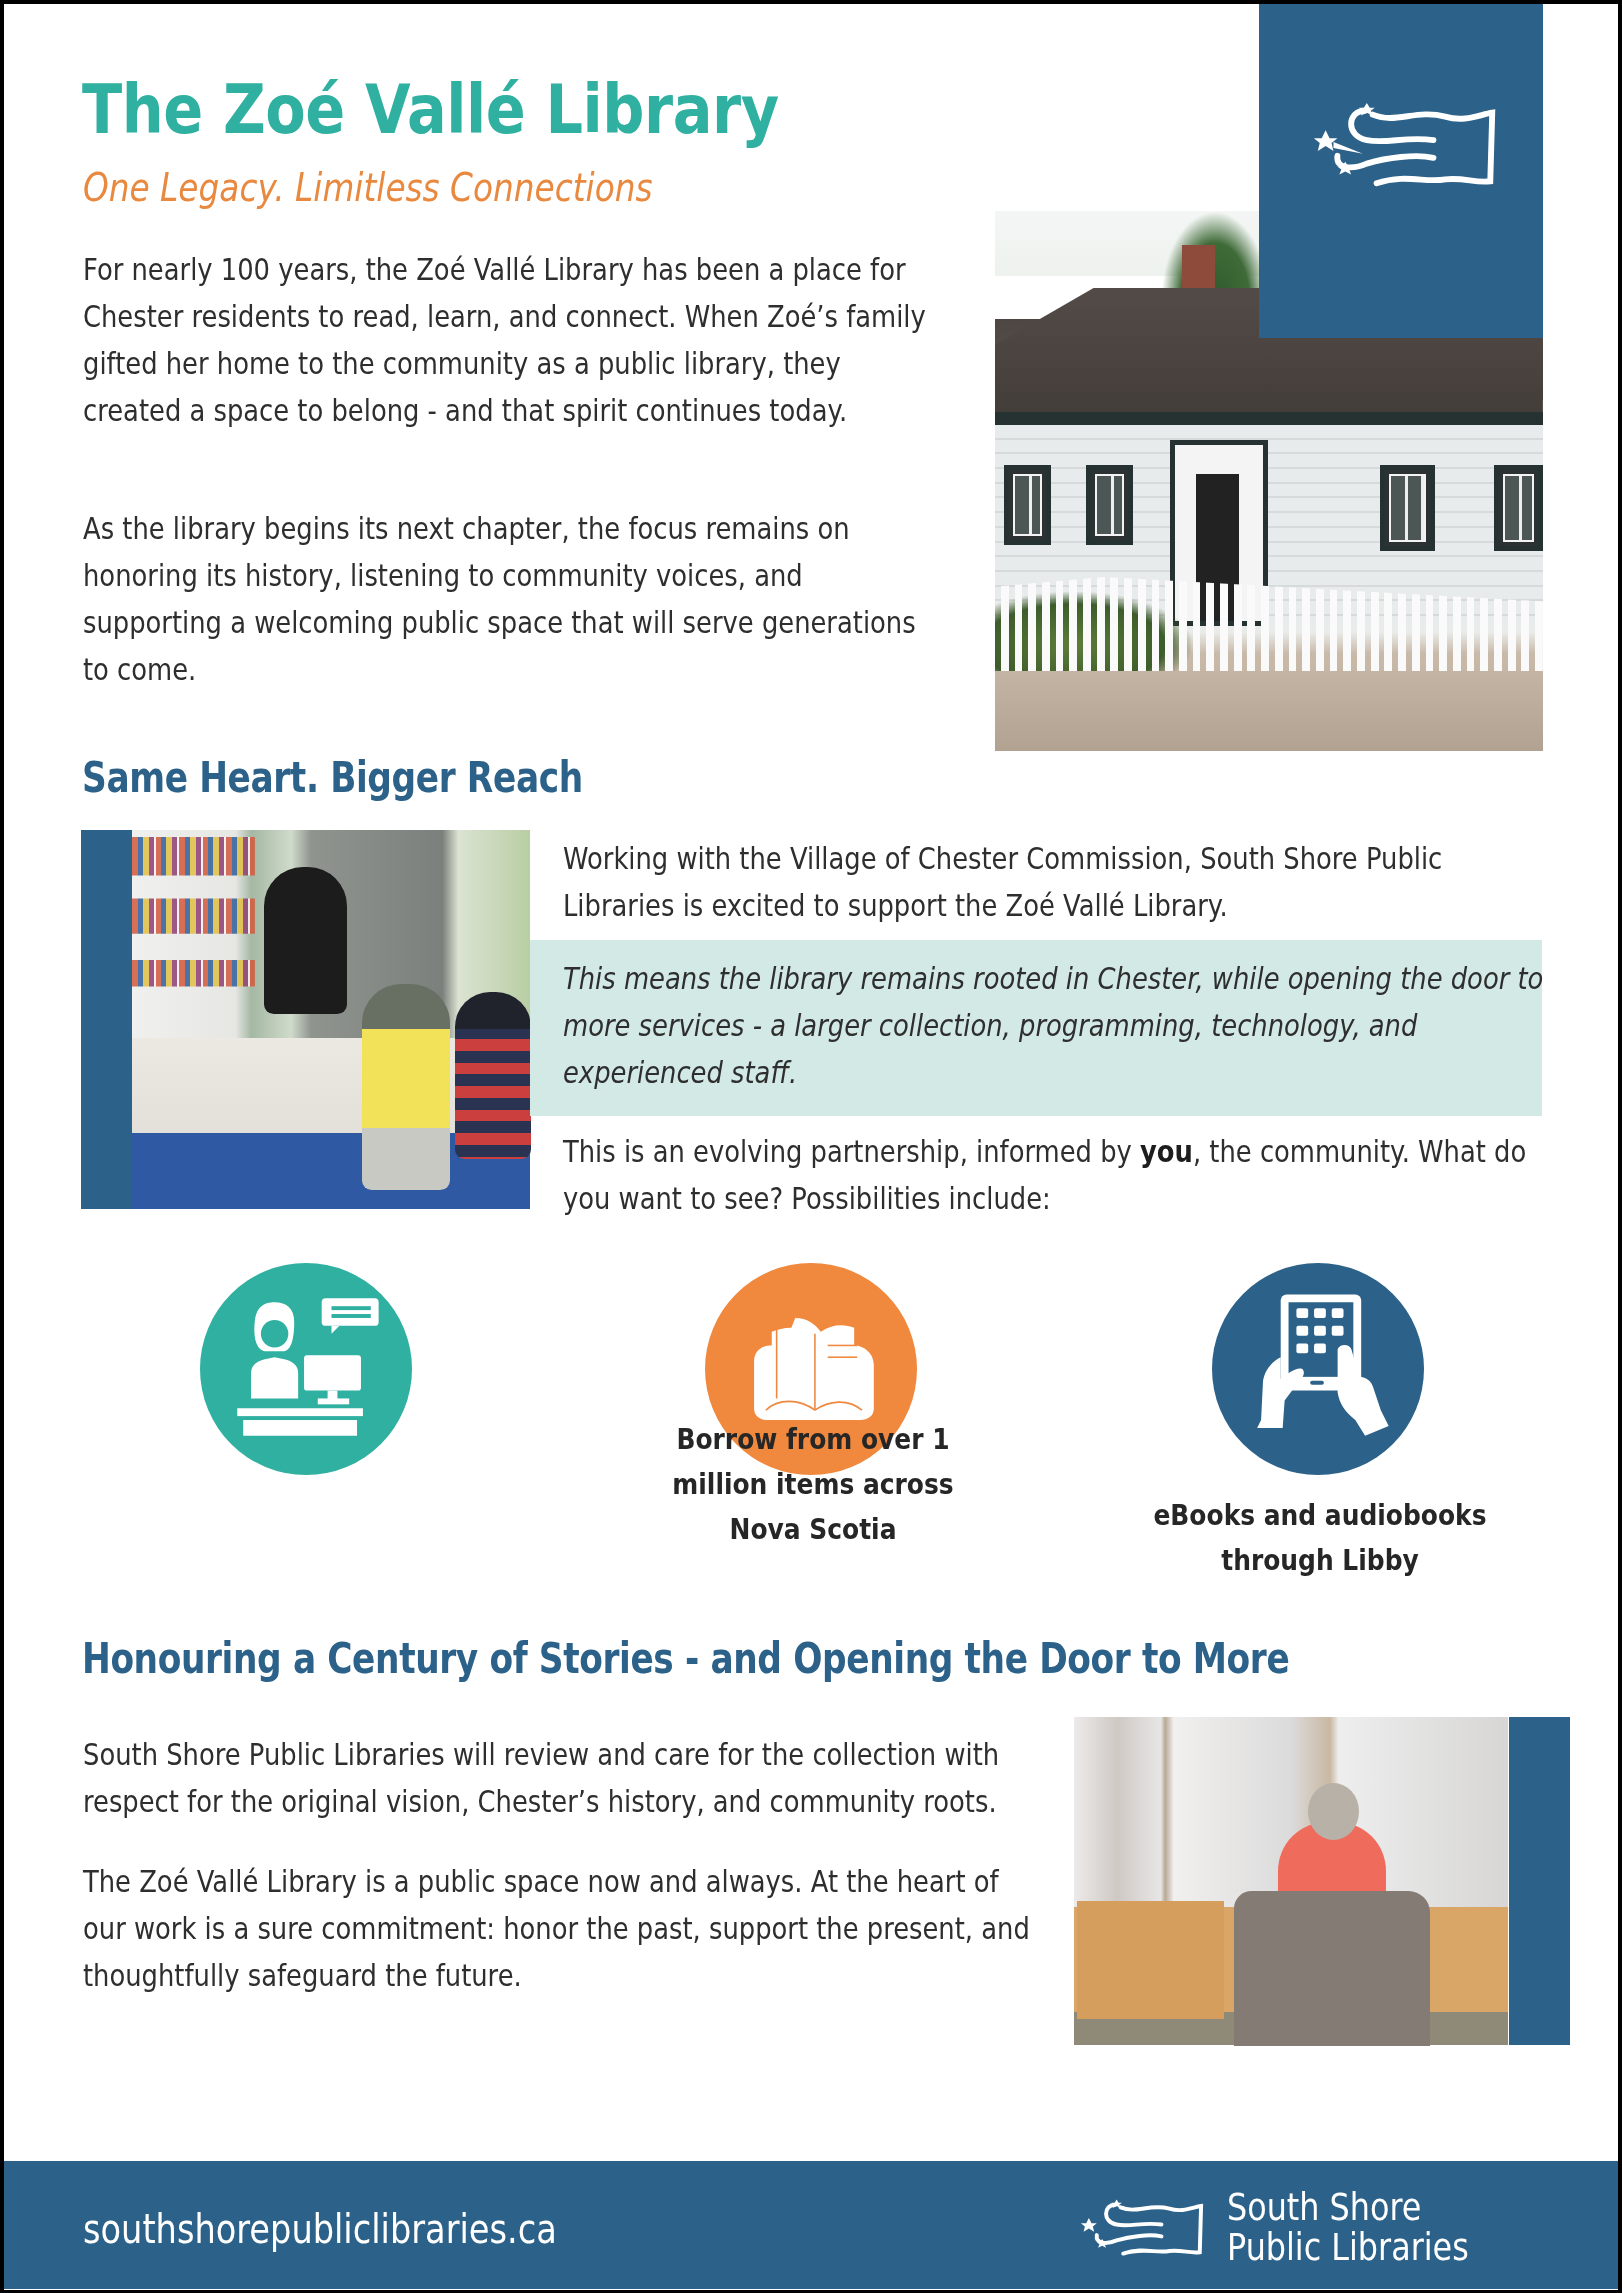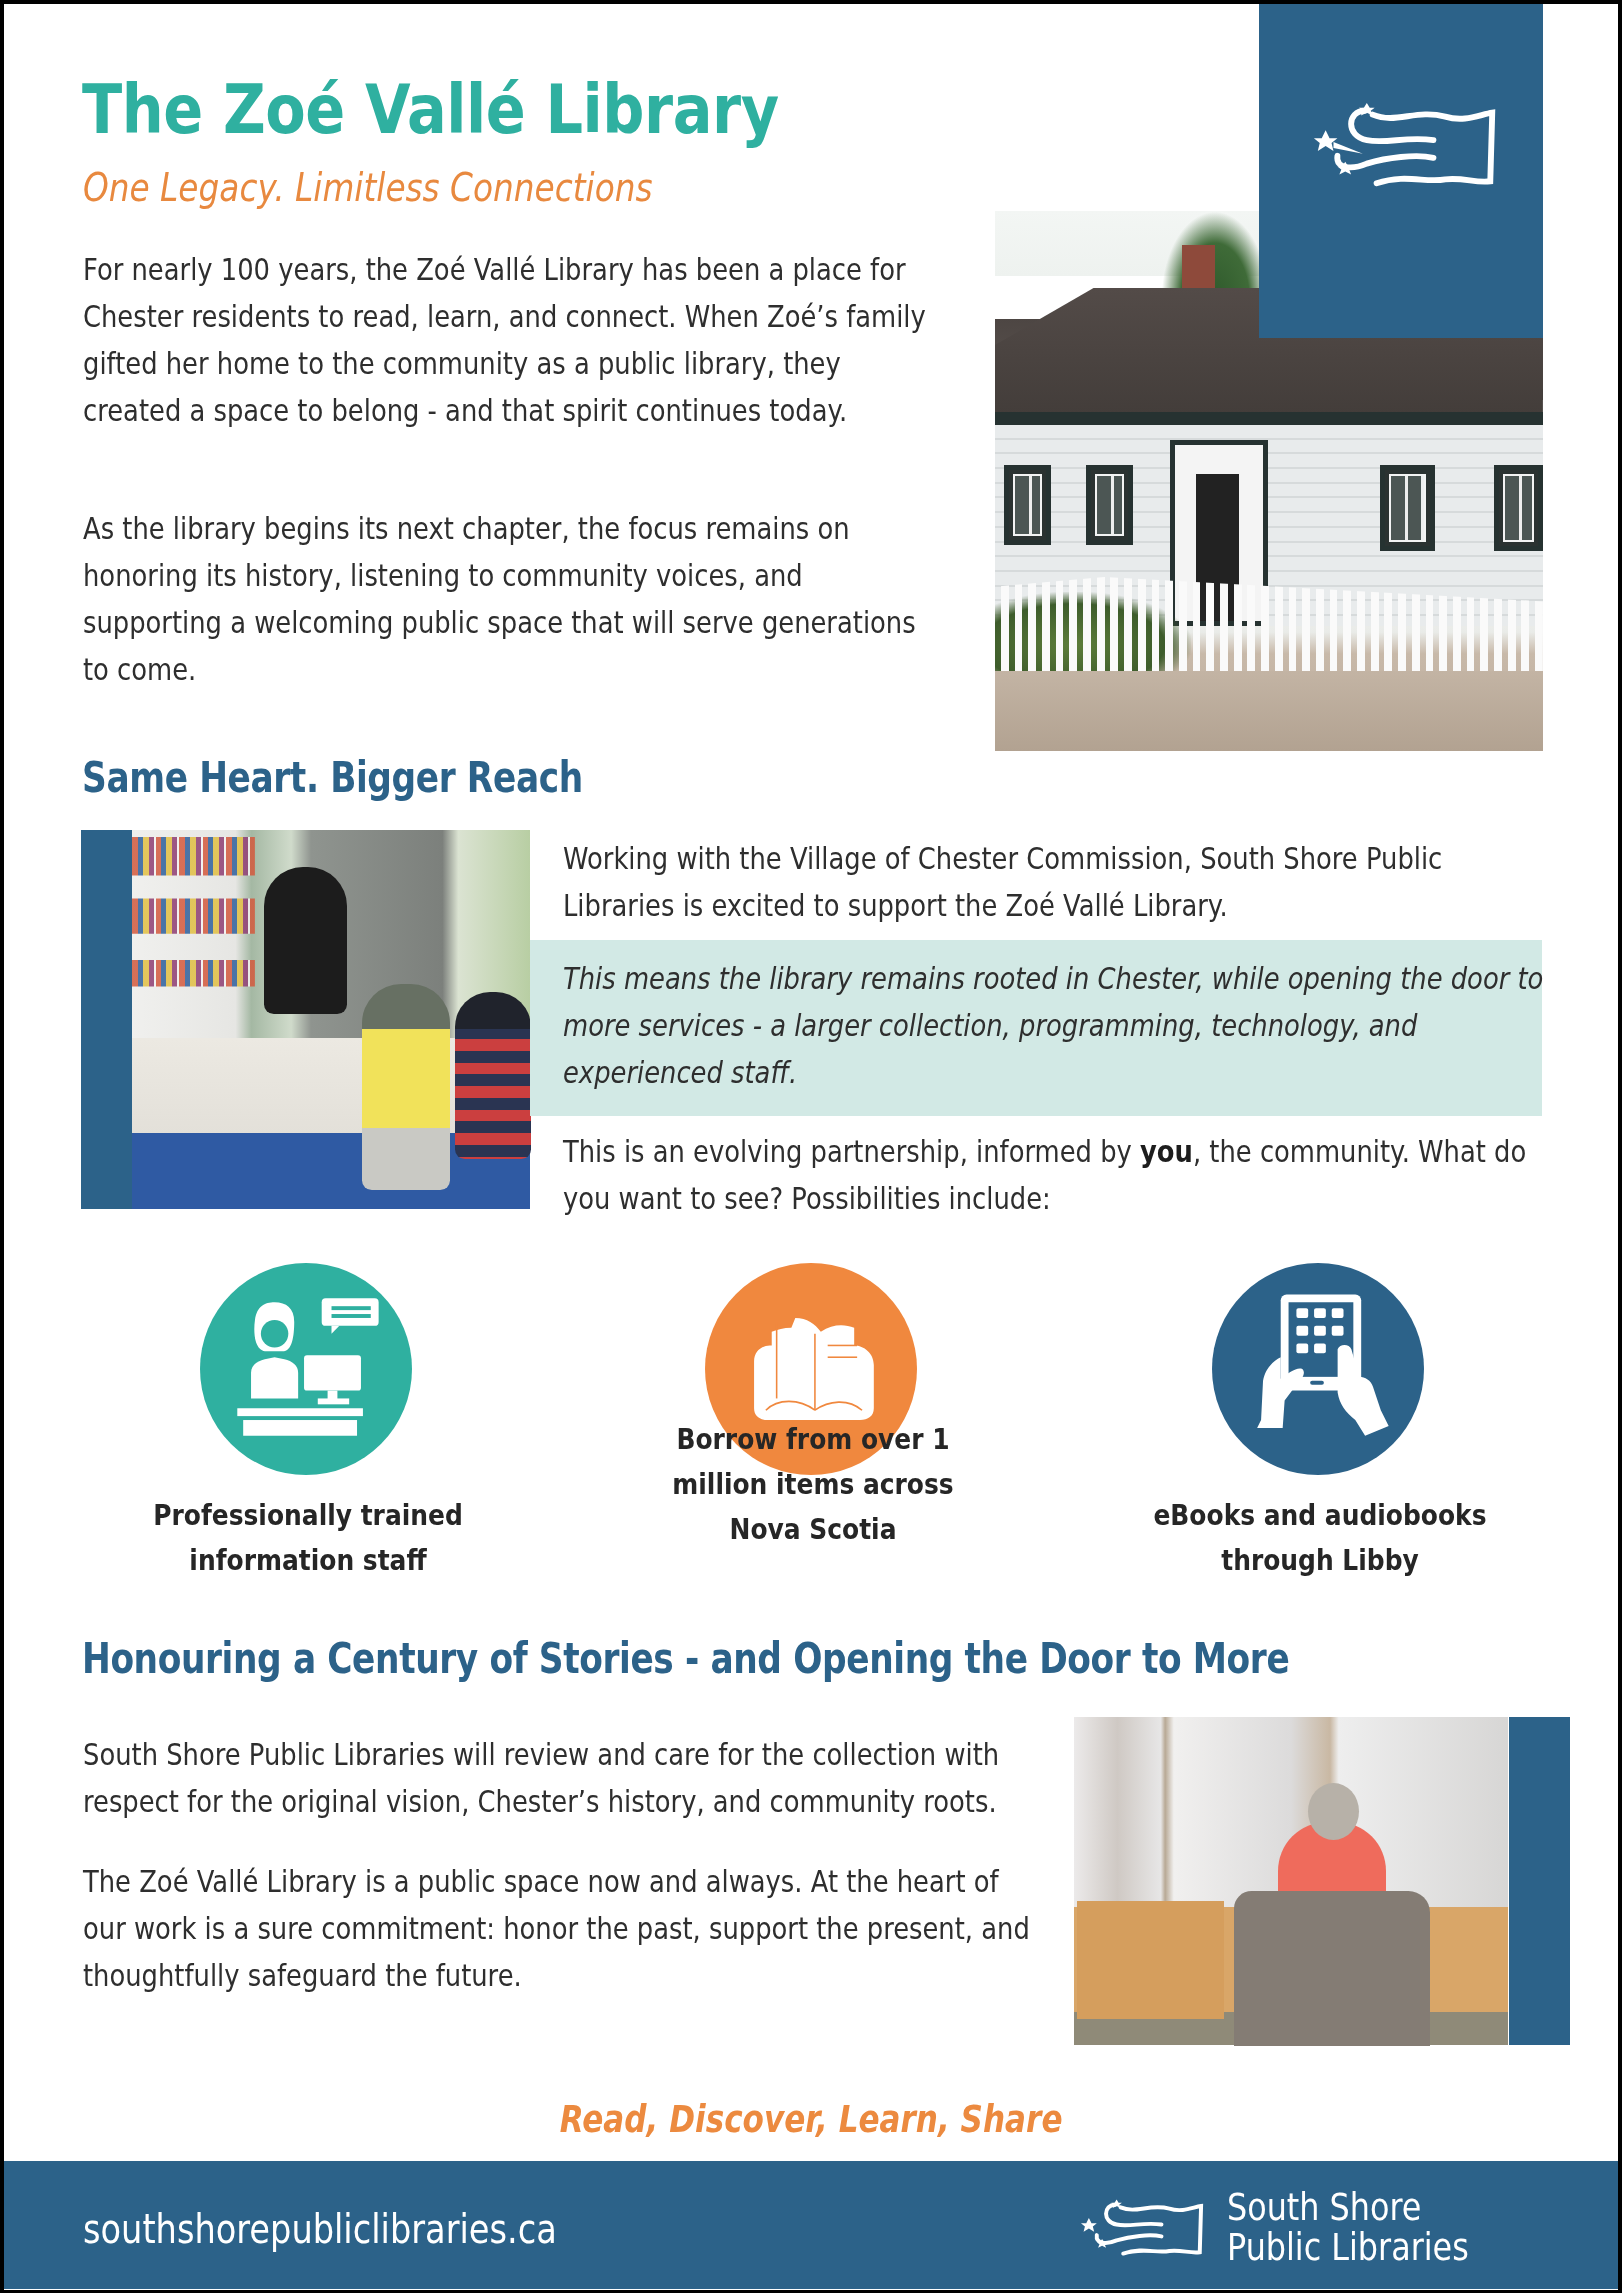--- a/index.html
+++ b/index.html
@@ -241,36 +241,34 @@
           <rect x="86" y="82" width="12" height="10" rx="2"></rect>
             <rect x="104" y="82" width="12" height="10" rx="2"></rect>
         </g>
         <rect x="100" y="120" width="14" height="4" rx="2" fill="#2c6289"></rect>
         <path d="M50 160 L52 120 C54 108 62 100 70 96 L70 118 C78 112 86 106 92 108 C96 112 92 118 86 124 L74 140 L72 168 L46 168 Z"></path>
         <path d="M128 88 C130 82 140 82 142 88 L150 116 C156 116 162 120 164 126 L172 150 L180 166 L156 176 L146 160 C136 152 130 144 128 132 Z"></path>
       </g>
     </svg>
   </div>
 
-  <div class="abs feat-label fl-1"><span>Professionally trained information staff</span></div>
   <div class="abs feat-label fl-2"><span>Borrow from over 1 million items across Nova Scotia</span></div>
   <div class="abs feat-label fl-3"><span>eBooks and audiobooks through Libby</span></div>
 
   <h2 class="abs h2 h2-honour">Honouring a Century of Stories - and Opening the Door to More</h2>
   <p class="abs body-text honour-p1">South Shore Public Libraries will review and care for the collection with respect for the original vision, Chester’s history, and community roots.</p>
   <p class="abs body-text honour-p2">The Zoé Vallé Library is a public space now and always. At the heart of our work is a sure commitment: honor the past, support the present, and thoughtfully safeguard the future.</p>
 
   <div class="abs reader-photo" role="img" aria-label="Patron reading a newspaper in an armchair by a snowy window"></div>
   <div class="abs reader-table"></div>
   <div class="abs reader-person"></div>
   <div class="abs reader-head"></div>
   <div class="abs reader-chair"></div>
   <div class="abs reader-bar"></div>
 
-  <div class="abs slogan"><span>Read, Discover, Learn, Share</span></div>
 
   <div class="abs footer"></div>
   <a class="abs footer-url">southshorepubliclibraries.ca</a>
   <svg class="abs footer-logo" viewBox="0 0 200 100">
     <g fill="none" stroke="#ffffff" stroke-width="6" stroke-linecap="round">
       <path d="M58 14 C40 14 38 40 60 44 C80 48 100 40 128 44"></path>
       <path d="M66 18 C90 28 110 12 140 20 C160 26 175 18 188 16 L186 86 C170 88 160 82 140 84 C120 88 100 78 70 88"></path>
       <path d="M30 60 C28 74 46 74 60 68 C80 62 110 58 128 62"></path>
     </g>
     <g fill="#ffffff">

